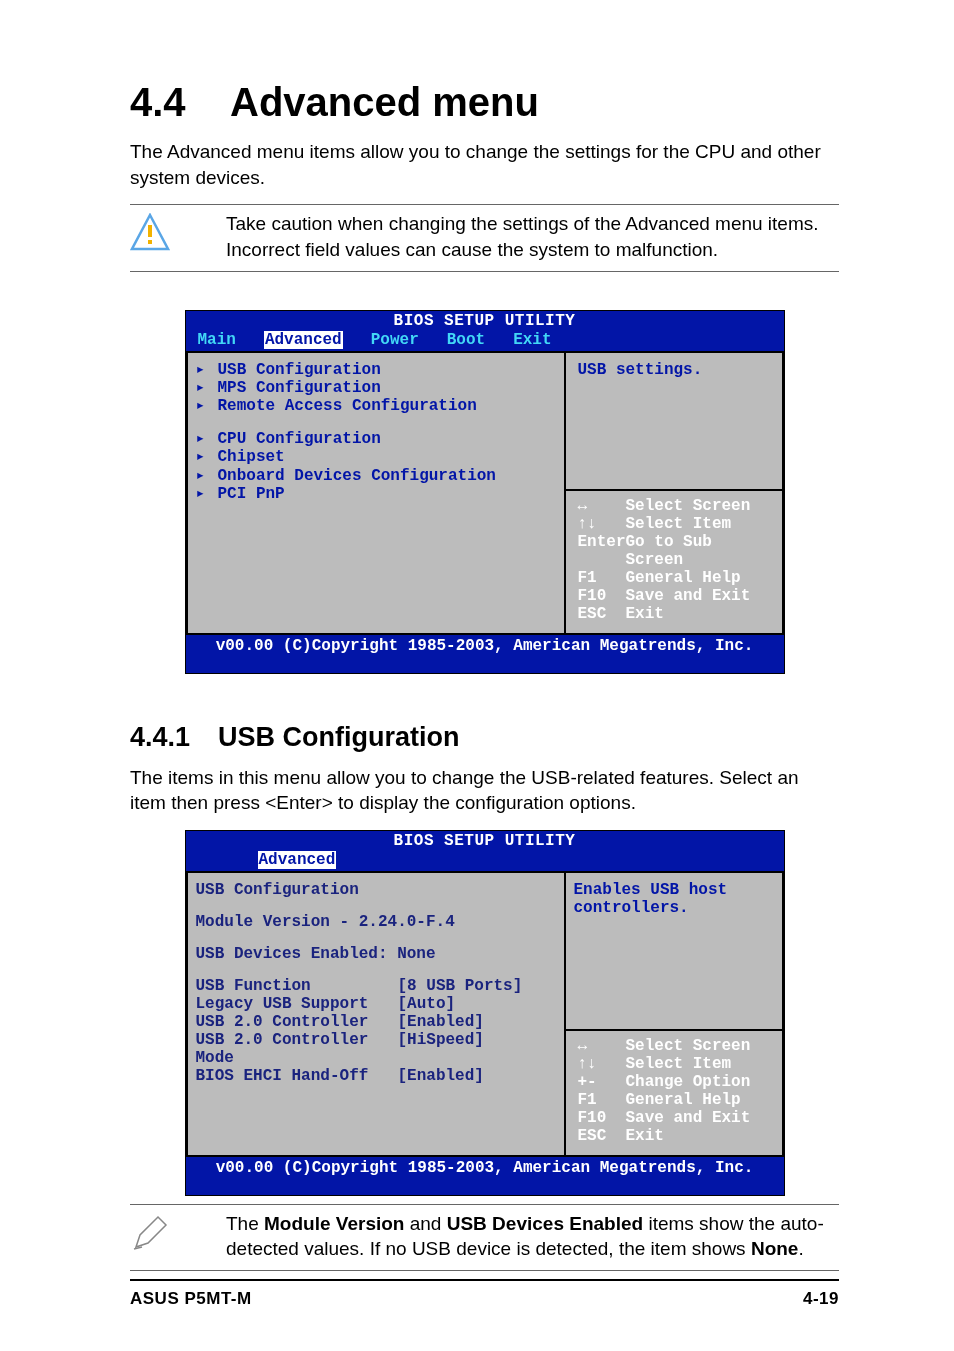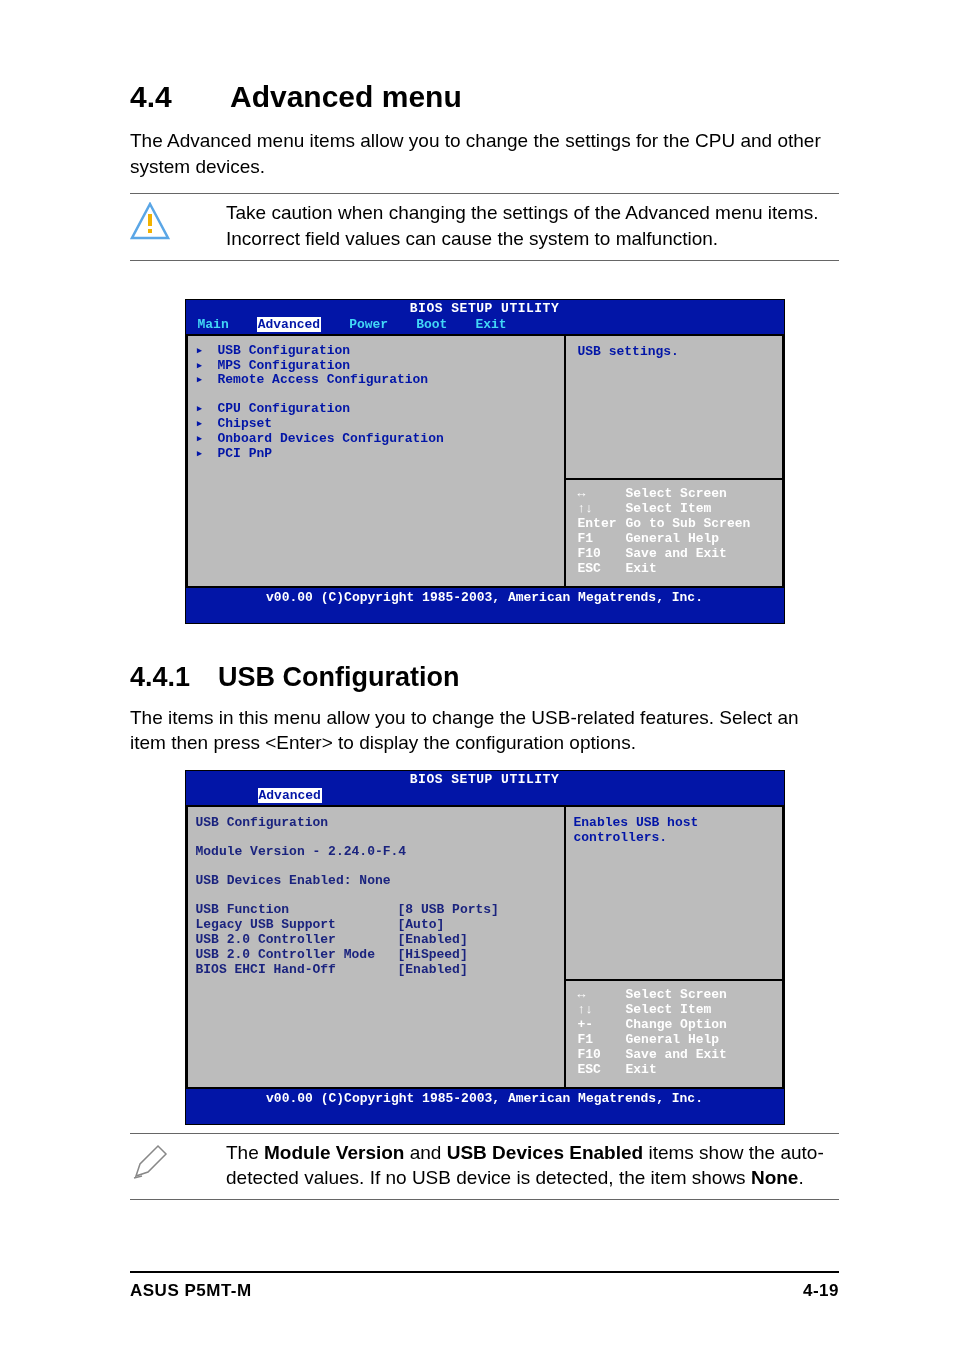--- a/index.html
+++ b/index.html
@@ -8,21 +8,21 @@
     height: 1351px;
     background: #fff;
     font-family: Arial, Helvetica, sans-serif;
     color: #000;
     position: relative;
   }
   .page {
     padding: 80px 115px 40px 130px;
   }
   .h1 {
-    font-size: 30px;
+    font-size: 40px;
     font-weight: bold;
     margin-bottom: 14px;
   }
   .h1 .num { display: inline-block; width: 100px; }
   .body-text {
     font-size: 19px;
     line-height: 1.35;
     margin-bottom: 14px;
   }
   .callout {
@@ -45,23 +45,23 @@
     line-height: 1.35;
   }
   .caution-icon, .note-icon {
     width: 40px;
     height: 40px;
   }
 
   
   .bios {
     width: 600px;
-    margin: 0 auto 38px auto;
+    margin: 0 auto 48px auto;
     font-family: "Courier New", monospace;
-    font-size: 13px;
+    font-size: 16px;
     font-weight: bold;
     border: 1px solid #000;
   }
   .bios-titlebar {
     background: #0215a7;
     color: #fff;
     text-align: center;
     padding: 1px 0 1px 0;
     letter-spacing: 0.5px;
   }
@@ -139,21 +139,21 @@
     font-size: 27px;
     font-weight: bold;
     margin-bottom: 12px;
   }
   .h2 .num { display: inline-block; width: 88px; }
 
   .footer {
     position: absolute;
     left: 130px;
     right: 115px;
-    bottom: 50px;
+    bottom: 42px;
     border-top: 2px solid #000;
     padding-top: 8px;
     display: flex;
     justify-content: space-between;
     font-weight: bold;
     font-size: 17px;
     letter-spacing: 0.5px;
   }
 
   .b { font-weight: bold; }

